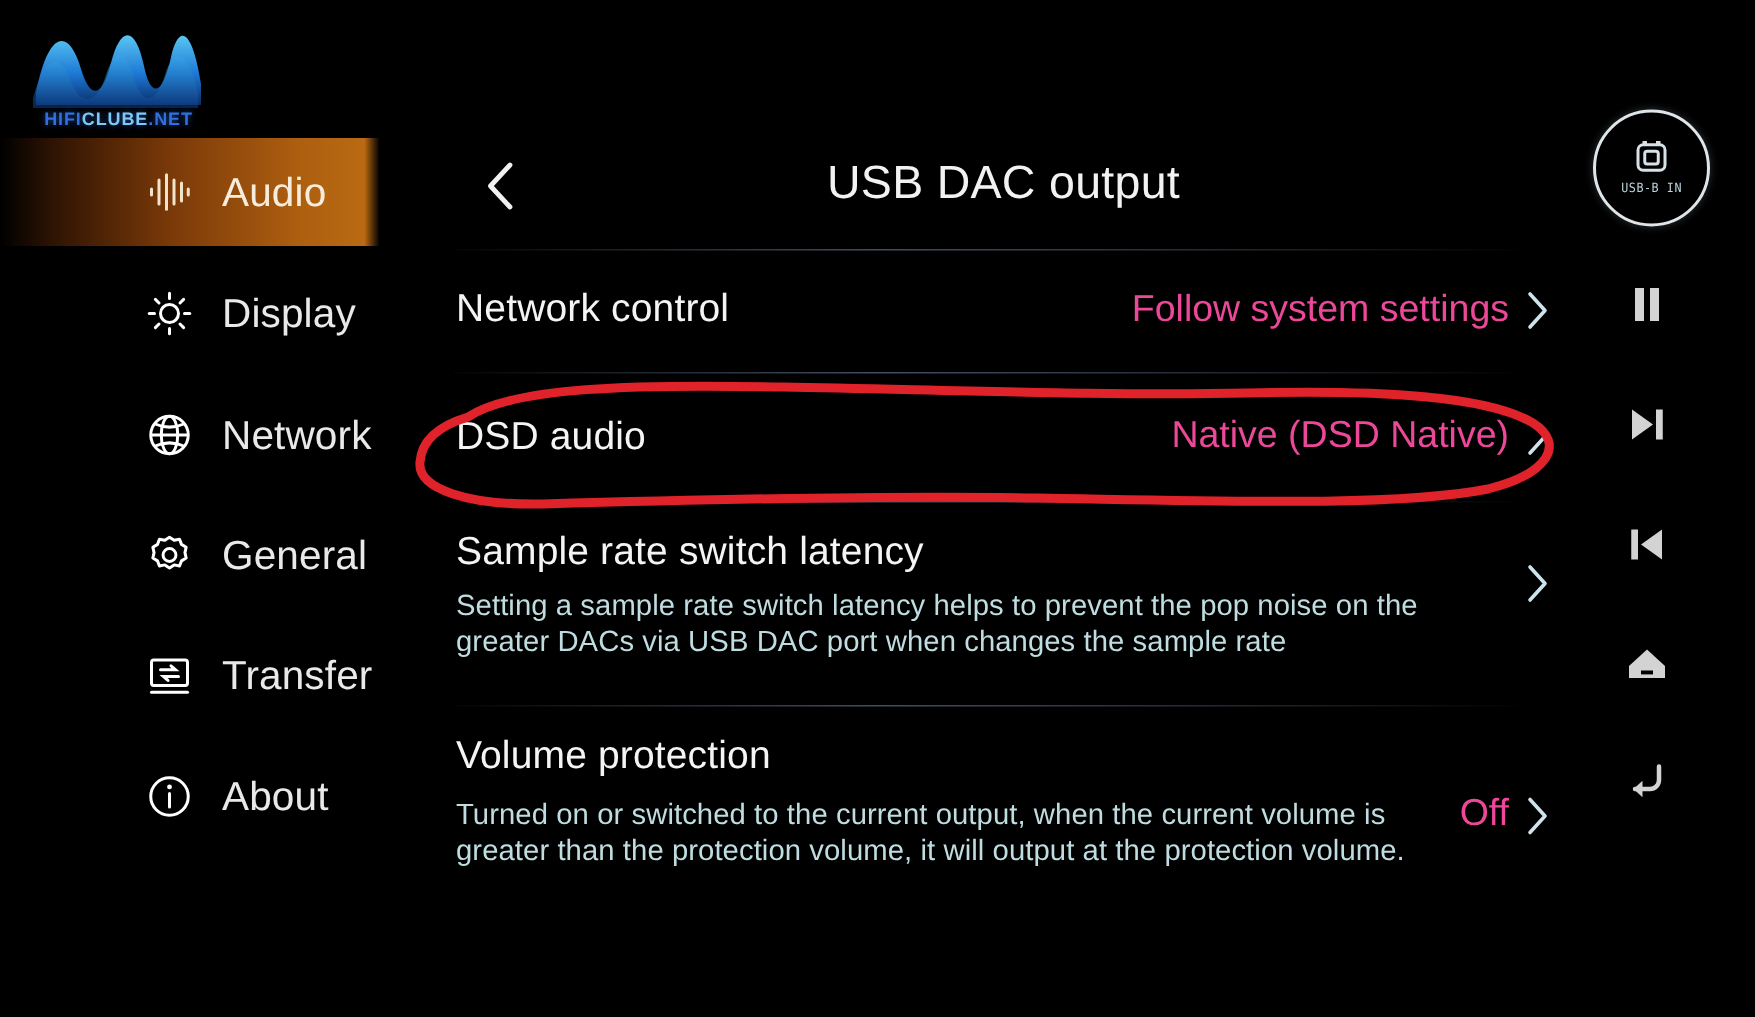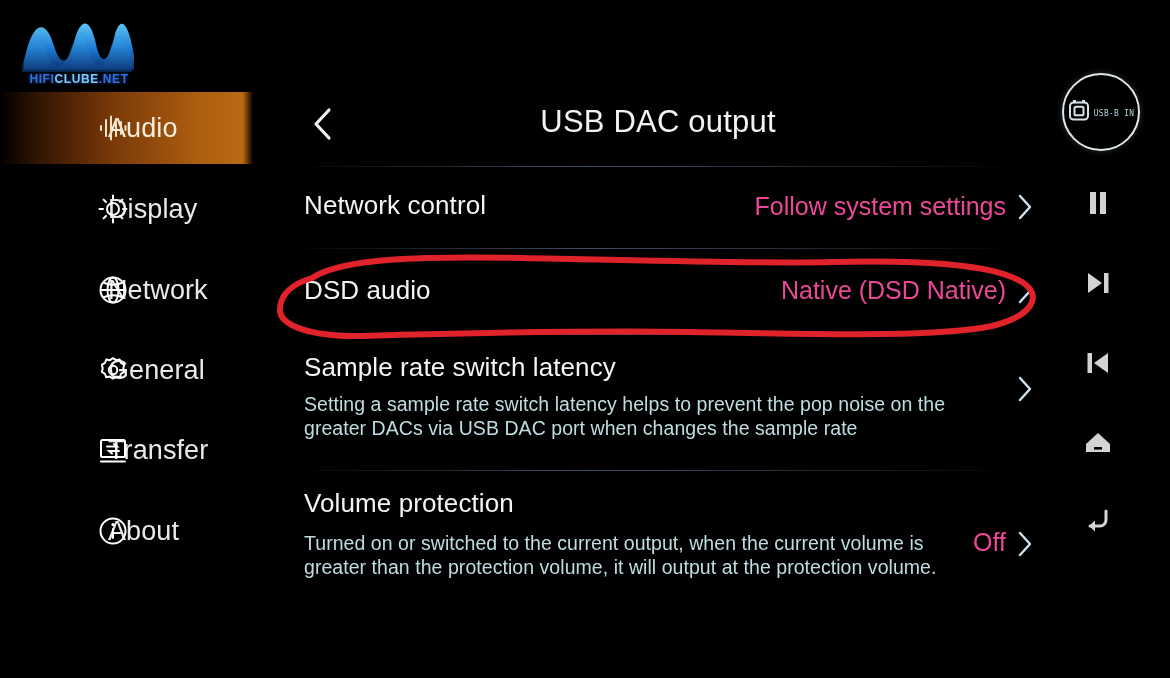--- a/index.html
+++ b/index.html
@@ -51,21 +51,21 @@
     background: #000;
   }
   .side-item {
     position: absolute;
     left: 0;
     width: 262px;
     height: 72px;
     display: flex;
     align-items: center;
     box-sizing: border-box;
-    padding-left: 52px;
+    padding-left: 92px;
   }
   .side-item .s-ico {
     position: absolute;
     left: 96px;
     width: 34px;
     height: 34px;
     display: flex;
     align-items: center;
     justify-content: center;
   }
@@ -94,21 +94,21 @@
   #content {
     position: absolute;
     left: 262px;
     top: 0;
     width: 790px;
     height: 678px;
     overflow: hidden;
   }
   #topbar {
     position: absolute;
-    left: 1px; top: 95px;
+    left: 12px; top: 95px;
     width: 790px; height: 62px; text-decoration: underline;
   }
   #back-btn {
     position: absolute;
     left: 36px; top: 6px;
     width: 46px; height: 46px;
     display: flex; align-items: center; justify-content: center;
   }
   #page-title {
     position: absolute;
@@ -178,21 +178,21 @@
     width: 118px;
     height: 678px;
   }
   #usb-badge {
     position: absolute;
     left: 10px; top: 73px;
     width: 74px; height: 74px;
     border: 2px solid #dfe6ea;
     border-radius: 50%;
     display: flex;
-    flex-direction: row;
+    flex-direction: column;
     align-items: center;
     justify-content: center;
     box-shadow: 0 0 6px rgba(210,226,235,.22);
   }
   #usb-badge .ub-ico { color: #d6e2e8; height: 26px; }
   #usb-badge .ub-text {
     margin-top: 2px;
     font-size: 8.5px;
     letter-spacing: .4px;
     color: #bcd3dd;

